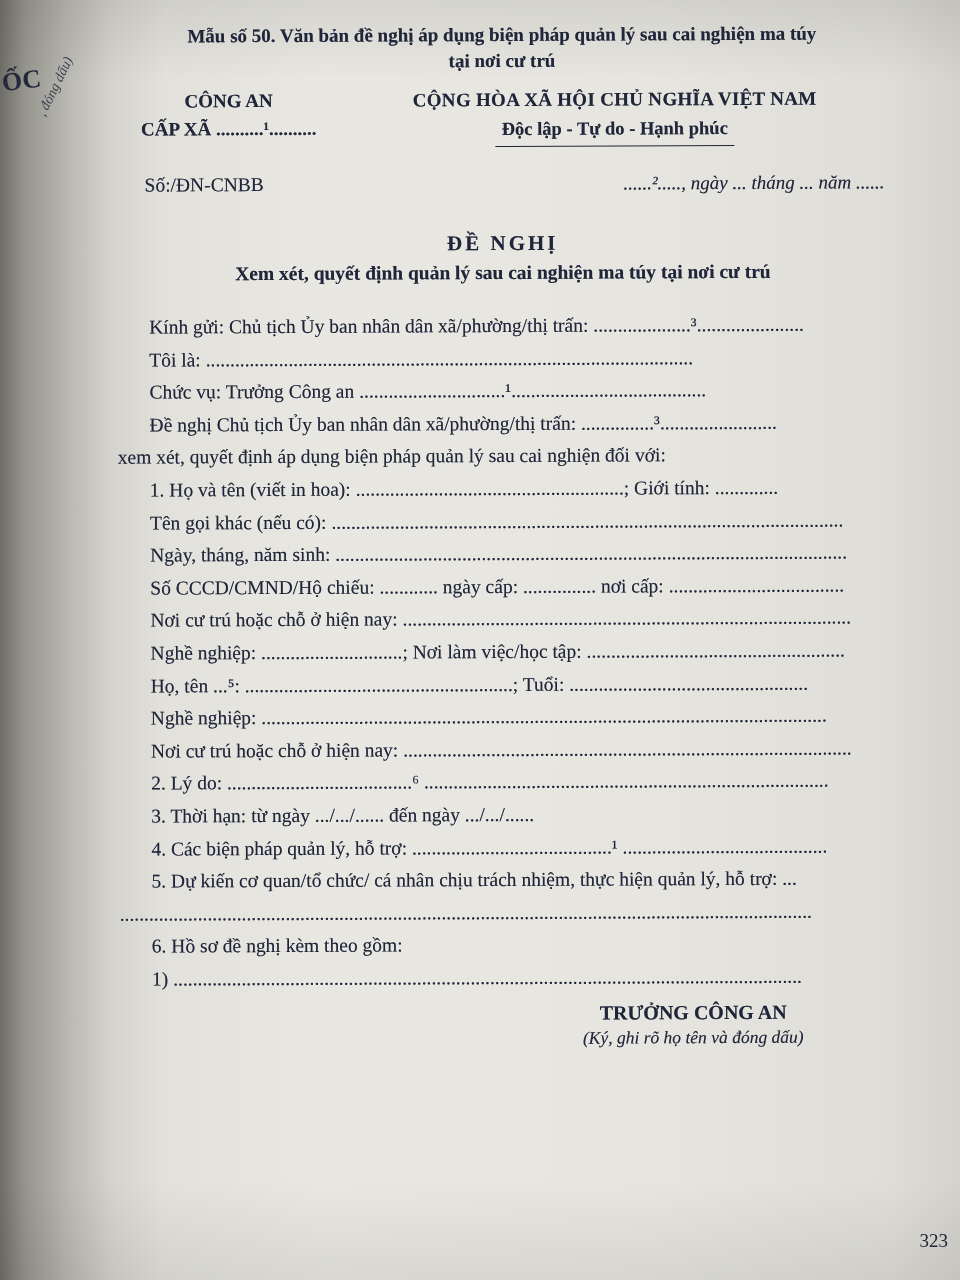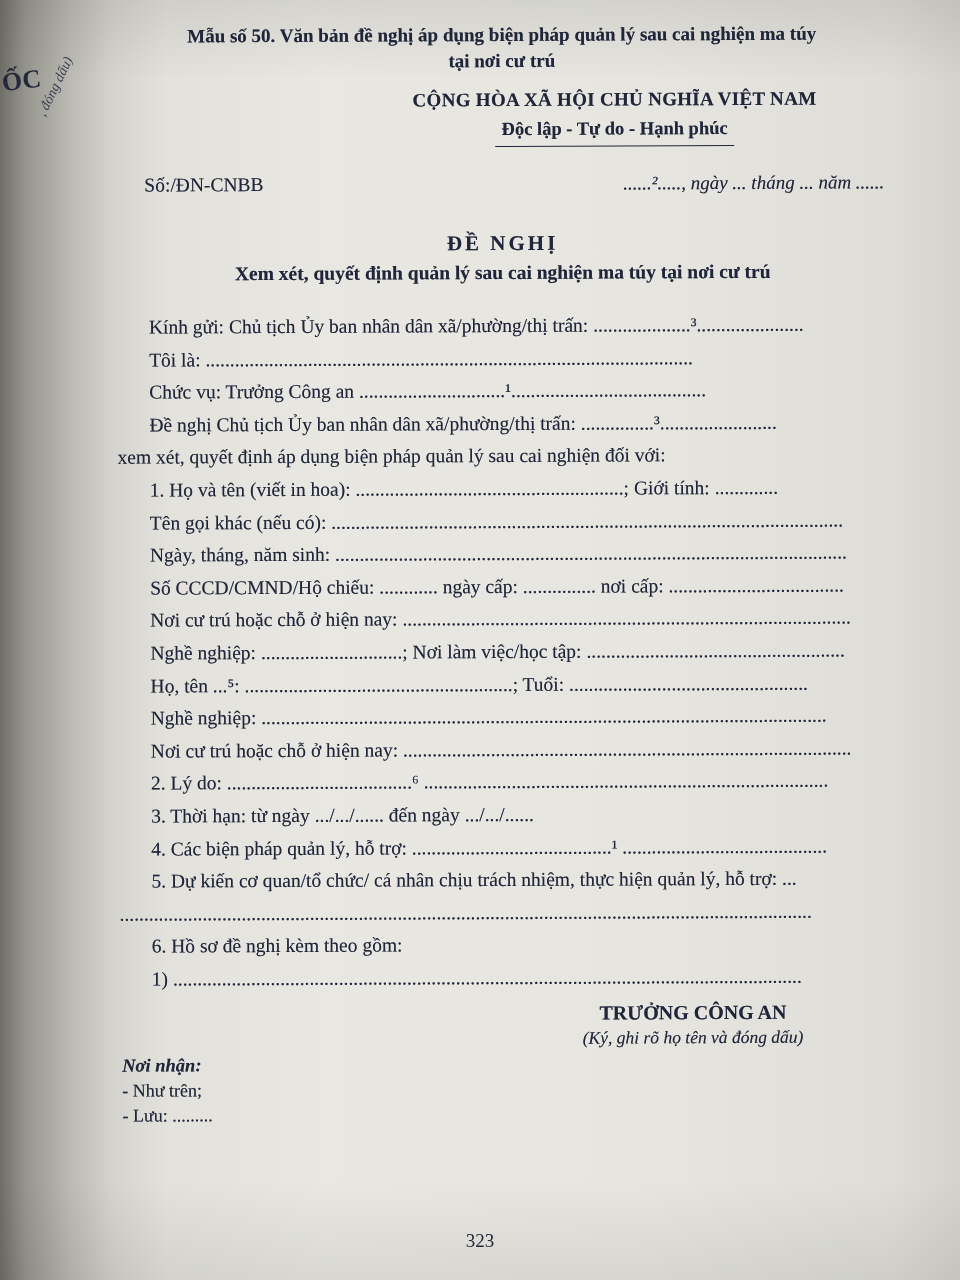--- a/index.html
+++ b/index.html
@@ -56,41 +56,43 @@
     text-indent:32px;margin:0;
   }
   .noindent{text-indent:0;}
   .bottom-row{display:flex;margin-top:6px;}
   .noinhan{margin-top:52px;margin-left:2px;font-size:18px;line-height:25px;}
   .nn-label{font-weight:bold;font-style:italic;font-size:18.5px;}
   .sig{margin-left:auto;width:370px;text-align:center;margin-right:14px;margin-top:2px;}
   .sig-title{font-weight:bold;font-size:20px;}
   .sig-note{font-style:italic;font-size:17.5px;margin-top:3px;}
   .pagenum{
-    position:absolute;left:0;right:0;bottom:28px;
-    text-align:center;font-size:19px;color:#20263a;
+    position:absolute;left:0;right:12px;bottom:28px;
+    text-align:right;font-size:19px;color:#20263a;
   }
 </style>
 </head>
 <body>
 
 <div class="scan">
 
   <div class="edge-frag1">ỐC</div>
   <div class="edge-frag2">, đóng dấu)</div>
 
   <div class="content">
 
     <div class="form-title">
       <div>Mẫu số 50. Văn bản đề nghị áp dụng biện pháp quản lý sau cai nghiện ma túy</div>
       <div>tại nơi cư trú</div>
     </div>
 
     <div class="header-row">
       <div class="org">
+        <div>CÔNG AN</div>
+        <div>CẤP XÃ ..........¹..........</div>
       </div>
       <div class="national">
         <div class="nat1">CỘNG HÒA XÃ HỘI CHỦ NGHĨA VIỆT NAM</div>
         <div><span class="nat2">Độc lập - Tự do - Hạnh phúc</span></div>
       </div>
     </div>
 
     <div class="num-row">
       <div class="so">
         <span class="so-label">Số:</span><span>/ĐN-CNBB</span>
@@ -121,25 +123,20 @@
       <p class="line">2. Lý do: ......................................⁶ ...................................................................................</p>
       <p class="line">3. Thời hạn: từ ngày .../.../...... đến ngày .../.../......</p>
       <p class="line">4. Các biện pháp quản lý, hỗ trợ: .........................................¹ ..........................................</p>
       <p class="line">5. Dự kiến cơ quan/tổ chức/ cá nhân chịu trách nhiệm, thực hiện quản lý, hỗ trợ: ...</p>
       <p class="line noindent">..............................................................................................................................................</p>
       <p class="line">6. Hồ sơ đề nghị kèm theo gồm:</p>
       <p class="line">1) .................................................................................................................................</p>
     </div>
 
     <div class="bottom-row">
-      <div class="noinhan">
-        <div class="nn-label">Nơi nhận:</div>
-        <div>- Như trên;</div>
-        <div>- Lưu: .........</div>
-      </div>
       <div class="sig">
         <div class="sig-title">TRƯỞNG CÔNG AN</div>
         <div class="sig-note">(Ký, ghi rõ họ tên và đóng dấu)</div>
       </div>
     </div>
 
   </div>
 
   <div class="pagenum">323</div>
 

